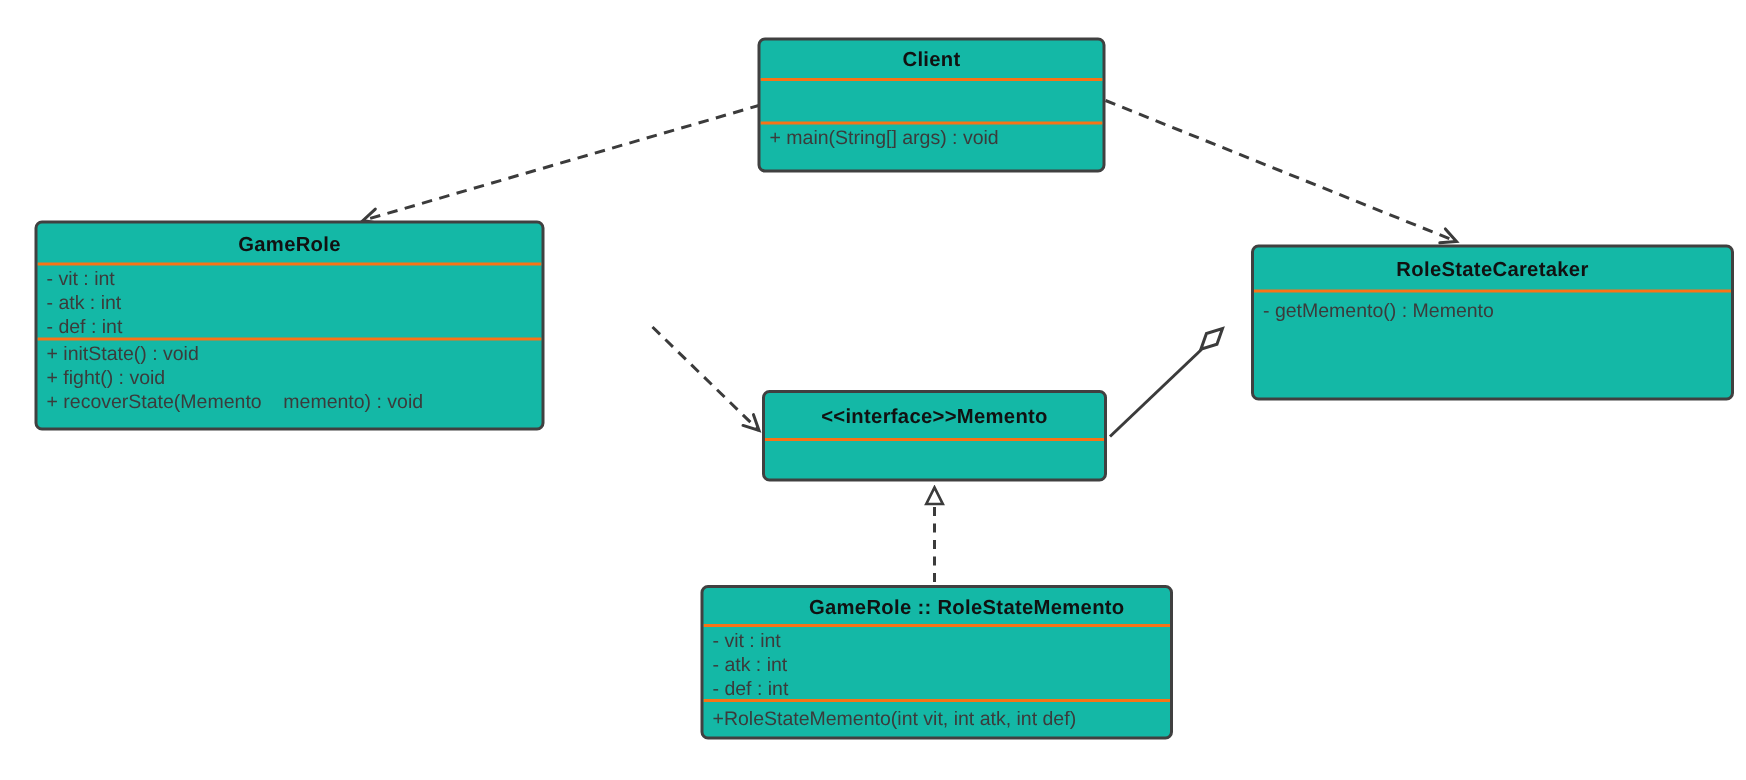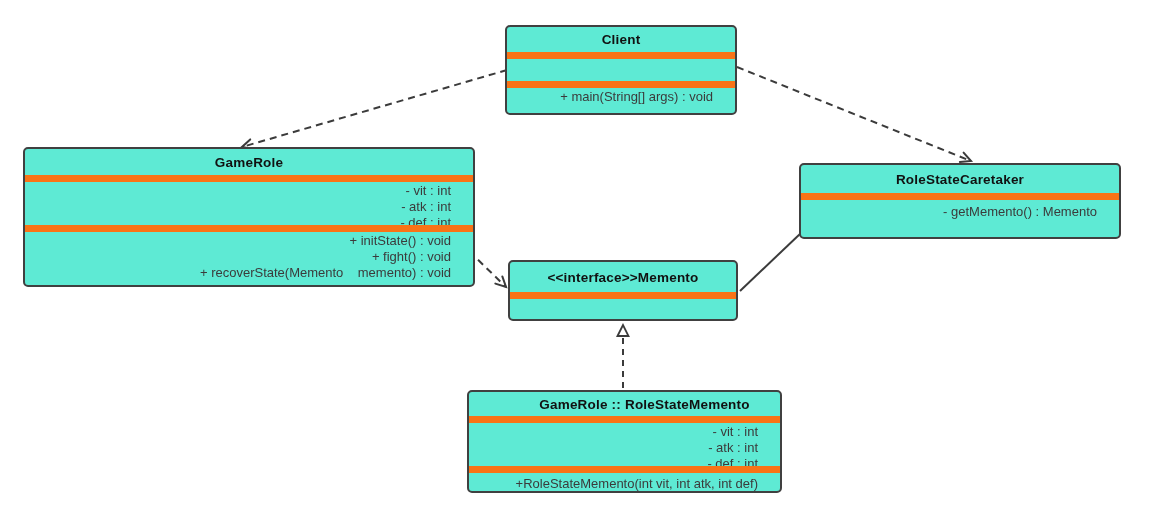--- a/index.html
+++ b/index.html
@@ -17,39 +17,38 @@
   }
   .connectors {
     position: absolute;
     left: 0;
     top: 0;
     pointer-events: none;
   }
   .uml-class {
     position: absolute;
     box-sizing: border-box;
-    background: #5eead4;
+    background: #14b8a6;
     border: 2px solid #404040;
     border-radius: 5px;
     overflow: hidden;
-    text-align: right;
   }
   .uml-title {
     box-sizing: border-box;
     display: flex;
     align-items: center;
     justify-content: center;
     font-weight: bold;
     font-size: 13.5px;
     color: #111111;
     letter-spacing: 0.2px;
   }
   .uml-section {
     box-sizing: border-box;
-    border-top: 7px solid #f97316;
+    border-top: 2px solid #f97316;
     padding: 1px 22px 0 6px;
     overflow: hidden;
   }
   .member {
     font-size: 13px;
     line-height: 16px;
     color: #3b3b3b;
     white-space: pre;
   }
 </style>
@@ -83,35 +82,35 @@
   </svg>
 
   <div class="uml-class" style="left:505px; top:25px; width:232px; height:90px;">
     <div class="uml-title" style="height:25px;">Client</div>
     <div class="uml-section" style="height:29px;"></div>
     <div class="uml-section" style="height:32px;">
       <div class="member">+ main(String[] args) : void</div>
     </div>
   </div>
 
-  <div class="uml-class" style="left:23px; top:147px; width:452px; height:140px;">
+  <div class="uml-class" style="left:23px; top:147px; width:340px; height:140px;">
     <div class="uml-title" style="height:26px;">GameRole</div>
     <div class="uml-section" style="height:50px;">
       <div class="member">- vit : int</div>
       <div class="member">- atk : int</div>
       <div class="member">- def : int</div>
     </div>
     <div class="uml-section" style="height:60px;">
       <div class="member">+ initState() : void</div>
       <div class="member">+ fight() : void</div>
       <div class="member">+ recoverState(Memento    memento) : void</div>
     </div>
   </div>
 
-  <div class="uml-class" style="left:799px; top:163px; width:322px; height:76px;">
+  <div class="uml-class" style="left:834px; top:163px; width:322px; height:104px;">
     <div class="uml-title" style="height:28px;">RoleStateCaretaker</div>
     <div class="uml-section" style="height:41px; padding-top:4px;">
       <div class="member">- getMemento() : Memento</div>
     </div>
   </div>
 
   <div class="uml-class" style="left:508px; top:260px; width:230px; height:61px;">
     <div class="uml-title" style="height:30px;">&lt;&lt;interface&gt;&gt;Memento</div>
     <div class="uml-section" style="height:27px;"></div>
   </div>

